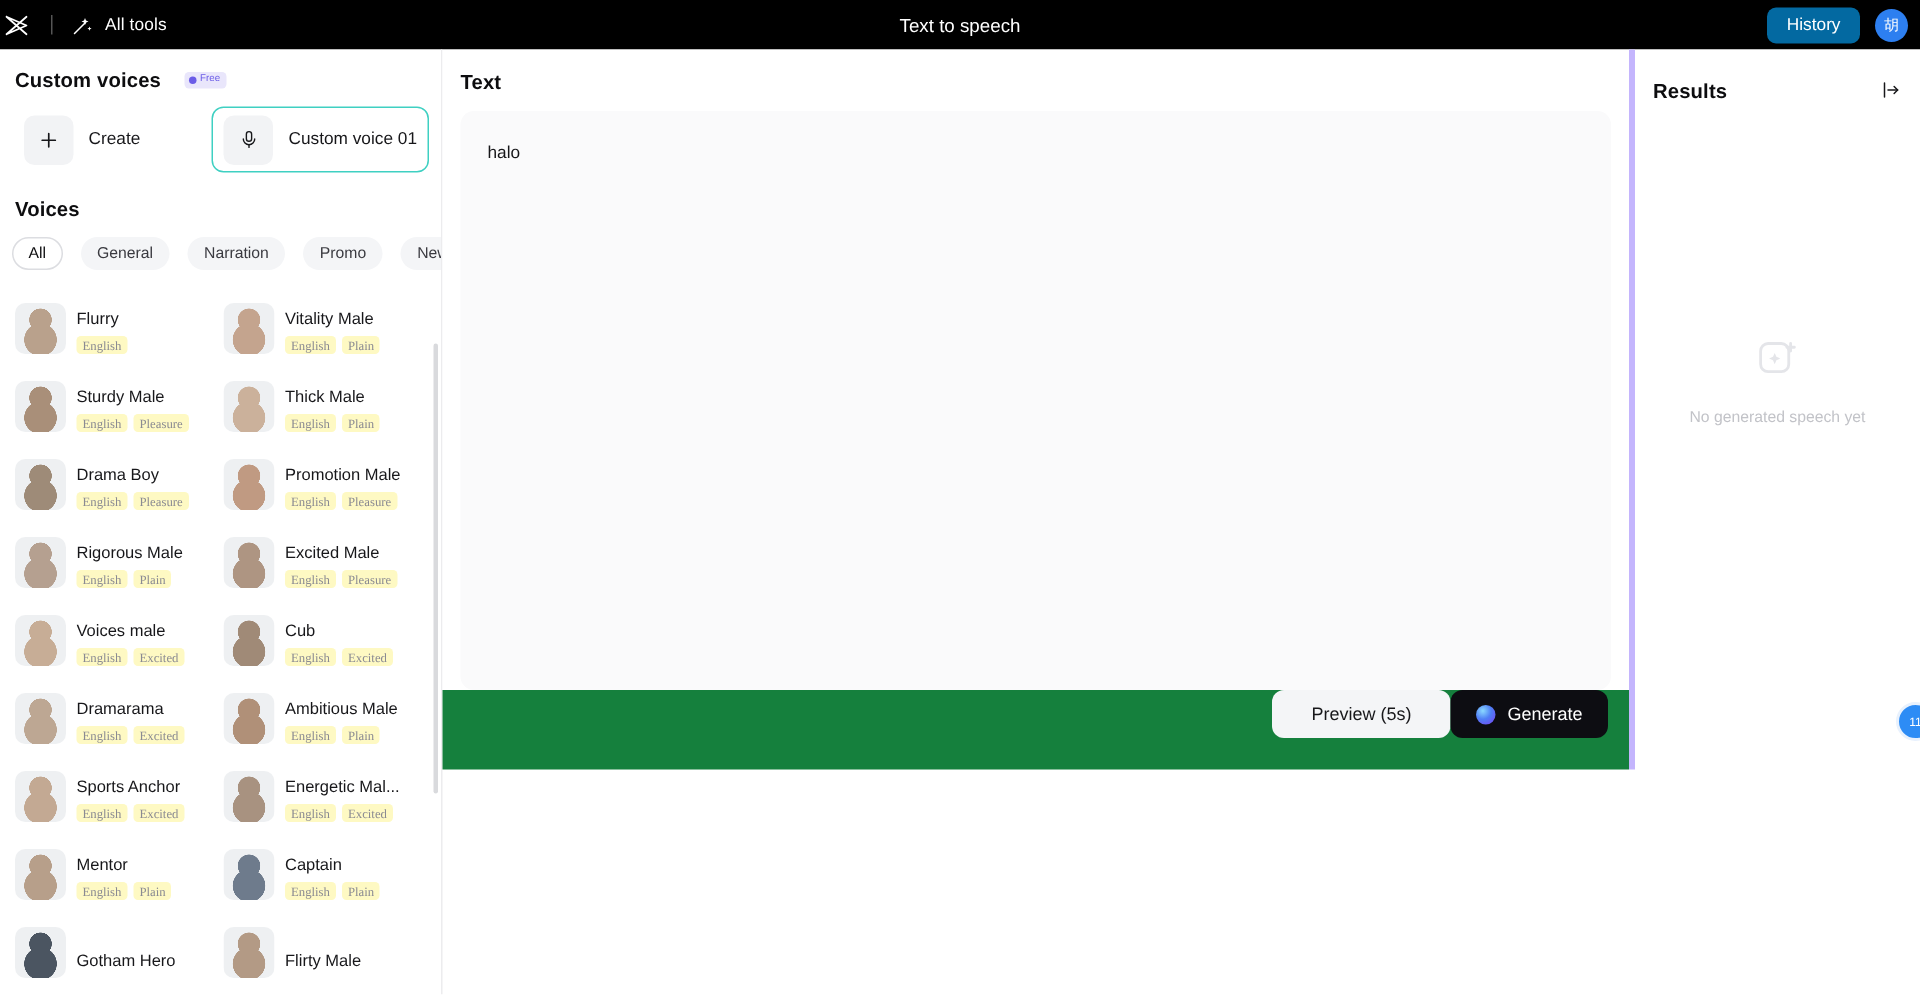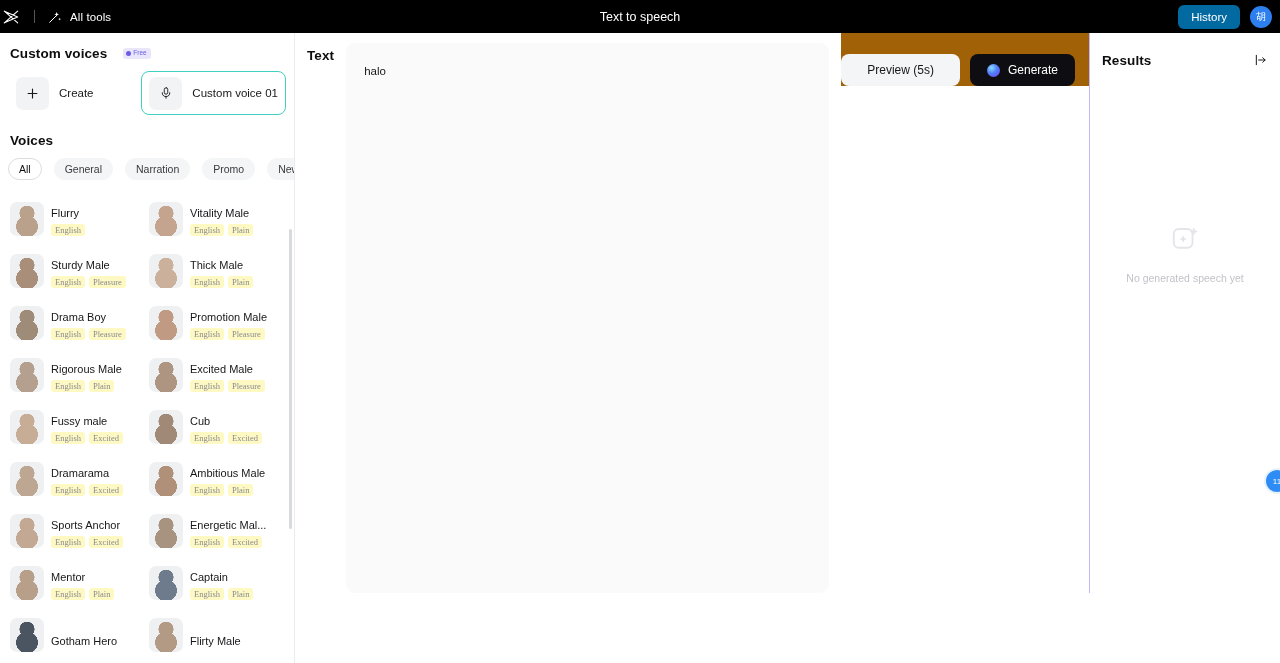--- a/index.html
+++ b/index.html
@@ -131,36 +131,36 @@
     font-family: Liberation Serif, serif;
   }
   .left-scrollbar {
     position: absolute; right: 2px; top: 196px;
     width: 3px; height: 300px; border-radius: 2px;
     background: #d9dadd;
   }
 
   
   #center {
-    width: 795px; height: 560px;
-    display: flex; flex-direction: row;
-    border-right: 1px solid #c4b5fd;
+    width: 795px; height: 480px;
+    display: flex; flex-direction: column;
+    border-right: 4px solid #c4b5fd;
     background: #fff; position: relative;
   }
   .center-head { padding: 13px 0 0 12px; }
   .textarea-wrap { padding: 10px 12px 0 12px; flex: 1; display: flex; }
   .textarea-box {
     flex: 1; background: #fafafb; border-radius: 9px;
     padding: 19px 18px; font-size: 11.5px; color: #17171a;
     line-height: 18px; overflow: hidden; cursor: text;
   }
   .center-footer {
-    height: 53px; display: flex; align-items: flex-end;
-    justify-content: flex-end; gap: 10px; padding-right: 14px;
-    background: #a16207;
+    height: 53px; display: flex; align-items: flex-start;
+    justify-content: flex-end; gap: 0; padding-right: 14px;
+    background: #15803d;
   }
   .preview-btn {
     background: #f4f5f7; color: #17171a; border: none;
     font-size: 12px; border-radius: 8px; height: 32px;
     padding: 0 26px; cursor: pointer;
   }
   .generate-btn {
     background: #0d0d12; color: #fff; border: none;
     font-size: 12px; border-radius: 8px; height: 32px;
     padding: 0 17px; cursor: pointer;
@@ -354,21 +354,21 @@
             <div class="voice-name">Excited Male</div>
             <div class="voice-tags">
               <span class="vtag">English</span>
               <span class="vtag">Pleasure</span>
             </div>
           </div>
         </div>
         <div class="voice-card">
           <div class="voice-av" style="background: radial-gradient(circle at 50% 72%, rgb(199, 173, 150) 0px, rgb(199, 173, 150) 36%, rgba(0, 0, 0, 0) 37%), radial-gradient(circle at 50% 33%, rgb(199, 173, 150) 0px, rgb(199, 173, 150) 26%, rgba(0, 0, 0, 0) 27%), rgb(238, 240, 242);"></div>
           <div class="voice-meta">
-            <div class="voice-name">Fussy male</div>
+            <div class="voice-name">Voices male</div>
             <div class="voice-tags">
               <span class="vtag">English</span>
               <span class="vtag">Excited</span>
             </div>
           </div>
         </div>
         <div class="voice-card">
           <div class="voice-av" style="background: radial-gradient(circle at 50% 72%, rgb(160, 138, 119) 0px, rgb(160, 138, 119) 36%, rgba(0, 0, 0, 0) 37%), radial-gradient(circle at 50% 33%, rgb(160, 138, 119) 0px, rgb(160, 138, 119) 26%, rgba(0, 0, 0, 0) 27%), rgb(238, 240, 242);"></div>
           <div class="voice-meta">
             <div class="voice-name">Cub</div>

